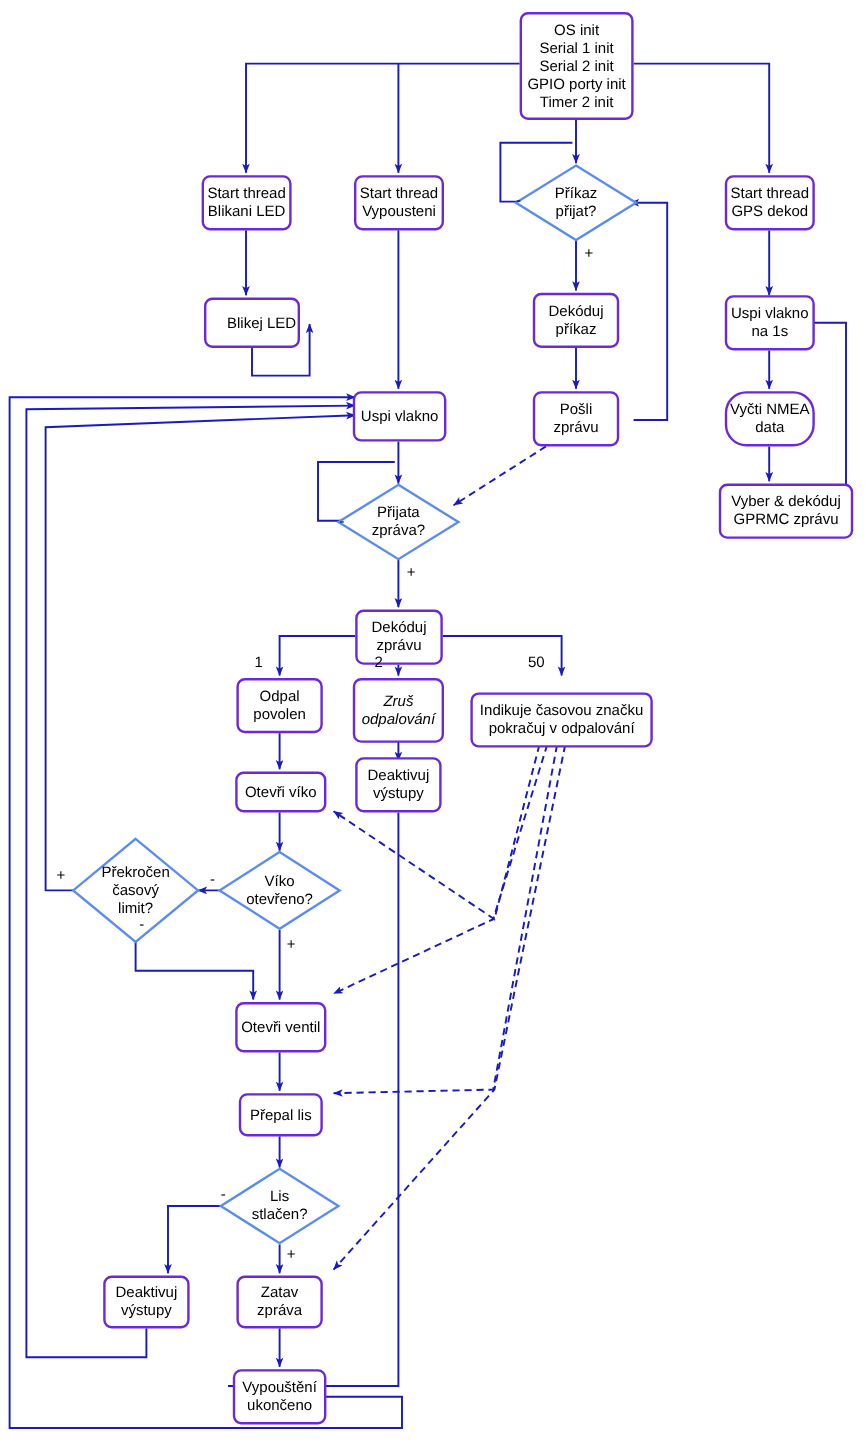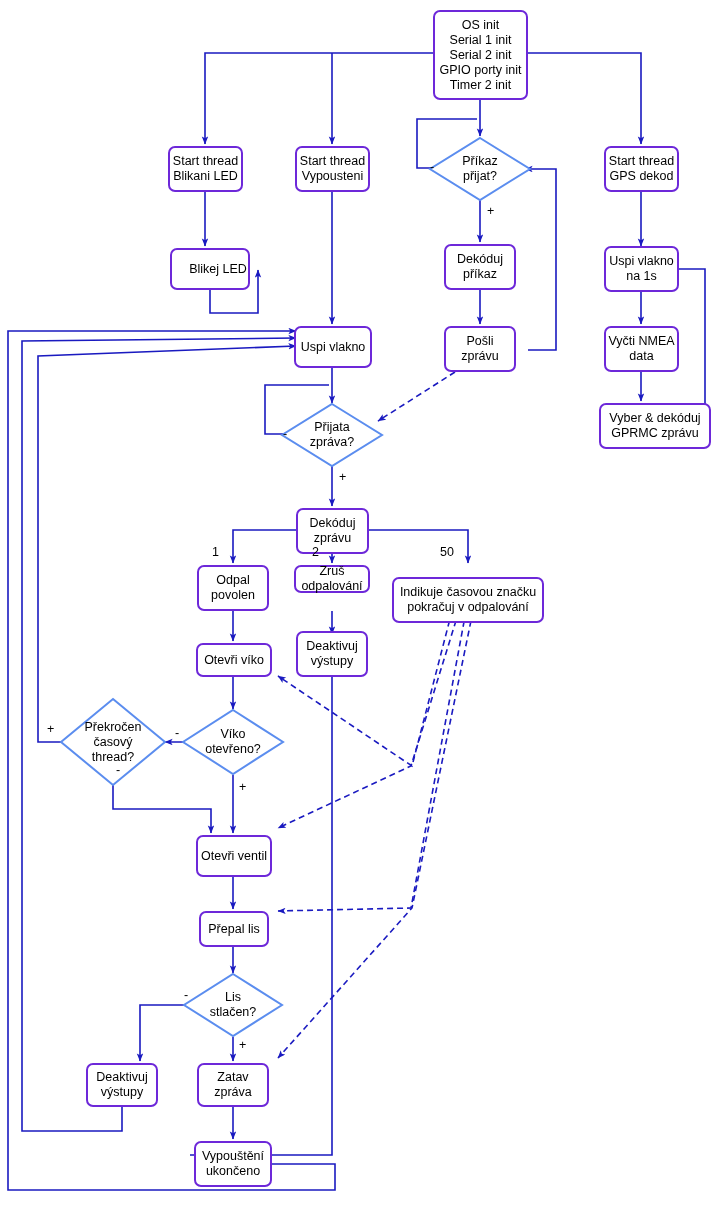--- a/index.html
+++ b/index.html
@@ -163,21 +163,21 @@
 
   <div class="node" style="left:444px;top:244px;width:72px;height:46px;">Dekóduj
 příkaz</div>
 
   <div class="node" style="left:444px;top:326px;width:72px;height:46px;">Pošli
 zprávu</div>
 
   <div class="node" style="left:604px;top:246px;width:75px;height:46px;">Uspi vlakno
 na 1s</div>
 
-  <div class="node" style="left:604px;top:326px;width:75px;height:46px;">Vyčti NMEA
+  <div class="node" style="left:604px;top:326px;width:75px;height:46px;border-radius:18px;">Vyčti NMEA
 data</div>
 
   <div class="node" style="left:586px;top:403px;width:112px;height:46px;margin-left:13px;">Vyber &amp; dekóduj
 GPRMC zprávu</div>
 
   <div class="node" style="left:294px;top:326px;width:78px;height:42px;">Uspi vlakno</div>
 
   <div class="diamond" style="left:281px;top:403px;width:102px;height:64px;">
     <svg width="102" height="64">
         <polygon points="51,1 101,32 51,63 1,32" fill="#ffffff" stroke="#5b8def" stroke-width="2"></polygon>
@@ -185,38 +185,38 @@
     <div class="dlabel">Přijata
 zpráva?</div>
   </div>
 
   <div class="node" style="left:296px;top:508px;width:73px;height:46px;">Dekóduj
 zprávu</div>
 
   <div class="node" style="left:197px;top:565px;width:72px;height:46px;">Odpal
 povolen</div>
 
-  <div class="node" style="left:294px;top:565px;width:76px;height:28px;">Zruš
+  <div class="node" style="left:294px;top:565px;width:76px;height:54px;font-style:italic;">Zruš
 odpalování</div>
 
   <div class="node" style="left:392px;top:577px;width:152px;height:46px;">Indikuje časovou značku
 pokračuj v odpalování</div>
 
   <div class="node" style="left:196px;top:643px;width:76px;height:34px;">Otevři víko</div>
 
   <div class="node" style="left:296px;top:631px;width:72px;height:46px;">Deaktivuj
 výstupy</div>
 
   <div class="diamond" style="left:60px;top:698px;width:106px;height:88px;">
     <svg width="106" height="88">
         <polygon points="53,1 105,44 53,87 1,44" fill="#ffffff" stroke="#5b8def" stroke-width="2"></polygon>
       </svg>
     <div class="dlabel">Překročen
 časový
-thread?</div>
+limit?</div>
   </div>
 
   <div class="diamond" style="left:182px;top:709px;width:102px;height:66px;">
     <svg width="102" height="66">
         <polygon points="51,1 101,33 51,65 1,33" fill="#ffffff" stroke="#5b8def" stroke-width="2"></polygon>
       </svg>
     <div class="dlabel">Víko
 otevřeno?</div>
   </div>
 

